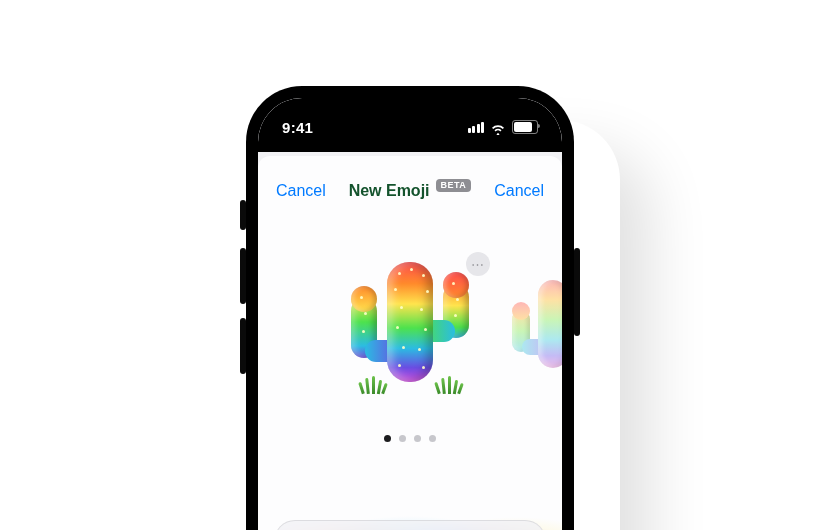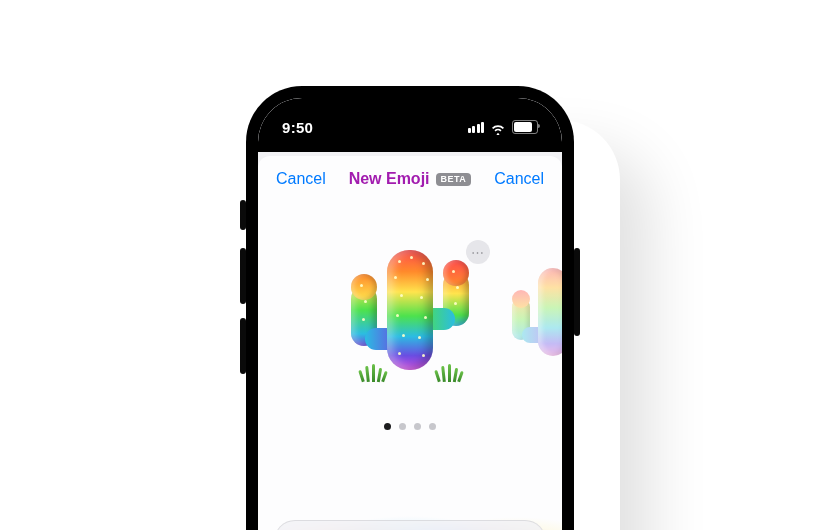--- a/index.html
+++ b/index.html
@@ -164,21 +164,22 @@
 
   .nav-title-wrap {
     display: flex;
     align-items: center;
     gap: 6px;
   }
 
   .nav-title {
     font-size: 16px;
     font-weight: 600;
-    color: #a21caf;
+    color: #14532d;
+    margin-top: 12px;
   }
 
   .beta {
     font-size: 9px;
     font-weight: 700;
     background: #8e8e93;
     color: #fff;
     padding: 1.5px 5px;
     border-radius: 4px;
     letter-spacing: 0.5px;
@@ -439,21 +440,21 @@
 <div class="side-btn sb1"></div>
 <div class="side-btn sb2"></div>
 <div class="side-btn sb3"></div>
 <div class="side-btn sb4"></div>
 
 <div class="screen">
 
   <div class="status-wrap"></div>
 
   <div class="status">
-    <div class="left">9:50</div>
+    <div class="left">9:41</div>
     <div class="right">
       <div class="bars">
           <span></span>
           <span></span>
           <span></span>
           <span></span>
         </div>
       <div class="wifi">
         <svg viewBox="0 0 16 12">
             <path d="M8 10.2a1.3 1.3 0 100 2.6 1.3 1.3 0 000-2.6zM4.5 7.2a5 5 0 017 0l-1.2 1.2a3.3 3.3 0 00-4.6 0zM2 4.7a8.5 8.5 0 0112 0l-1.2 1.2a6.8 6.8 0 00-9.6 0z" fill="#fff"></path>

